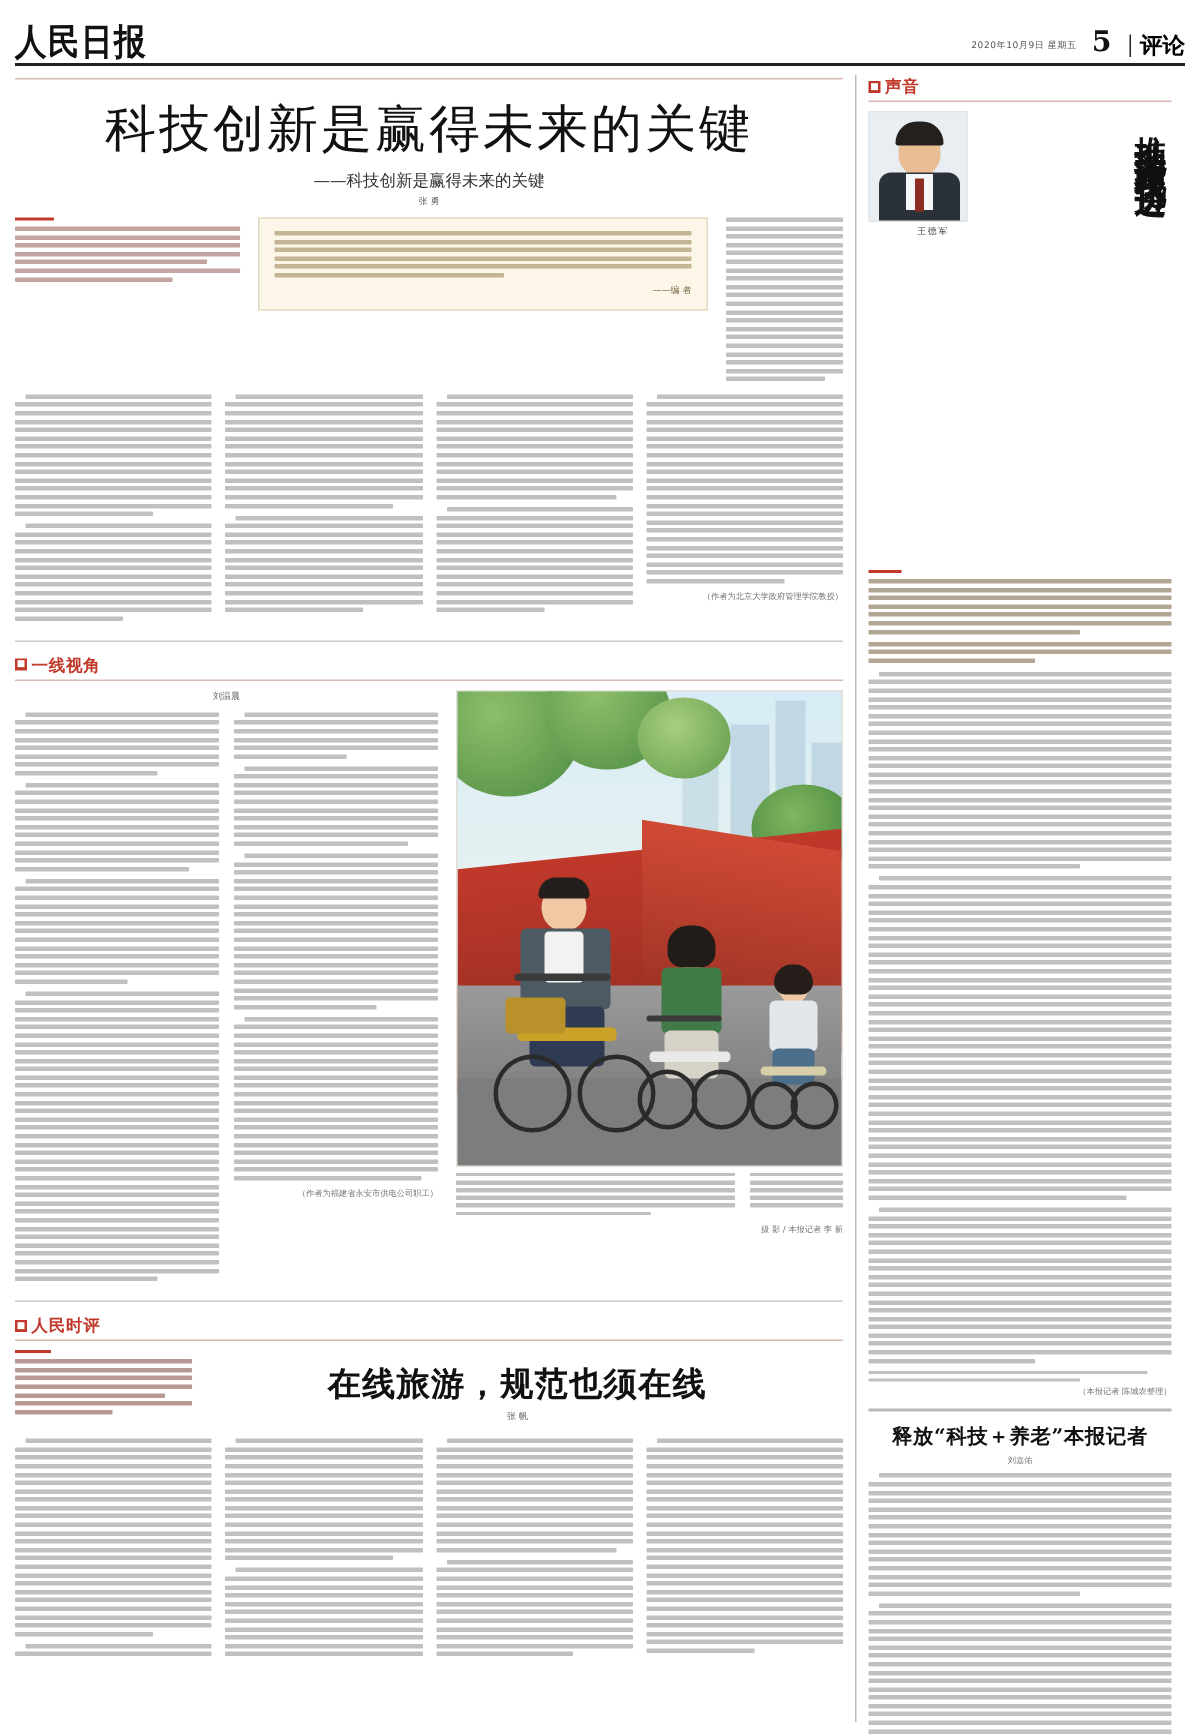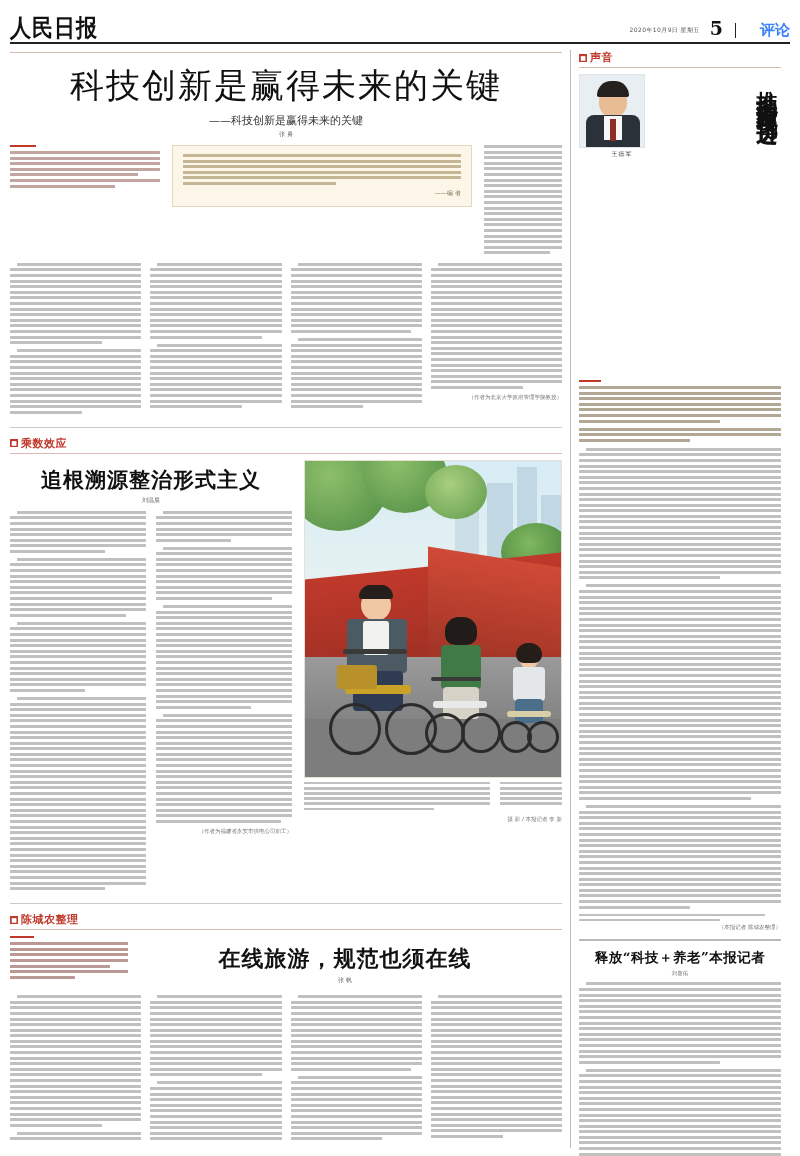--- a/index.html
+++ b/index.html
@@ -27,22 +27,22 @@
     transform: scaleY(1.15);
   }
   .mh-right { display:flex; align-items:flex-end; gap:10px; }
   .mh-date { font-size: 6px; color:#555; padding-bottom:3px; letter-spacing:0.4px;}
   .mh-page {
     font-family:"DejaVu Serif","Liberation Serif",serif;
     font-size:19px; font-weight:700; line-height:1; color:#111;
   }
   .mh-sec {
     font-family:"DejaVu Serif","Liberation Serif",serif;
-    font-size:15px; font-weight:700; color:#3b82f6; line-height:1;
-    border-left:1px solid #222; padding-left:24px; margin-left:2px;
+    font-size:15px; font-weight:700; color:#000000; line-height:1;
+    border-left:1px solid #222; padding-left:6px; margin-left:2px;
   }
 
   
   .body-grid { display:flex; margin-top:6px; height: 1098px; }
   .left-col { width: 560px; padding-right:8px; }
   .divider-v { width:1px; background:#bbb; }
   .right-col { width: 210px; padding-left:8px; }
 
   
   .sec-label { display:flex; align-items:center; gap:3px; margin-bottom:2px;}
@@ -382,28 +382,27 @@
             <div class="r-note">（作者为北京大学政府管理学院教授）</div>
           </div>
         </div>
       </div>
 
       <div class="hr-wide"></div>
 
       <div>
         <div class="sec-label">
           <span class="mark">■</span>
-          <span class="txt">乘数效应</span>
+          <span class="txt">一线视角</span>
         </div>
         <div class="sec-rule"></div>
 
         <div style="display:flex; gap:12px;">
 
           <div style="width:288px;">
-            <h2 class="headline2">追根溯源整治形式主义</h2>
             <div class="byline">刘温晨</div>
             <div class="cols2">
               <div class="tcol">
                 <div class="para">
                   <div class="ln i"></div>
                     <div class="ln"></div>
                     <div class="ln"></div>
                     <div class="ln"></div>
                   <div class="ln"></div>
                     <div class="ln"></div>
@@ -620,21 +619,21 @@
             <div class="cap-credit">摄 影 / 本报记者 李 新</div>
           </div>
         </div>
       </div>
 
       <div class="hr-wide"></div>
 
       <div>
         <div class="sec-label">
           <span class="mark">■</span>
-          <span class="txt">陈城农整理</span>
+          <span class="txt">人民时评</span>
         </div>
         <div class="sec-rule"></div>
 
         <div style="display:flex; align-items:flex-start;">
           <div style="width:118px;">
             <div style="height:2px;width:24px;background:#c0392b;margin-bottom:4px;"></div>
             <div class="para">
               <div class="ln" style="background:#8f5a52;"></div>
               <div class="ln" style="background:#8f5a52;"></div>
               <div class="ln" style="background:#8f5a52;"></div>

